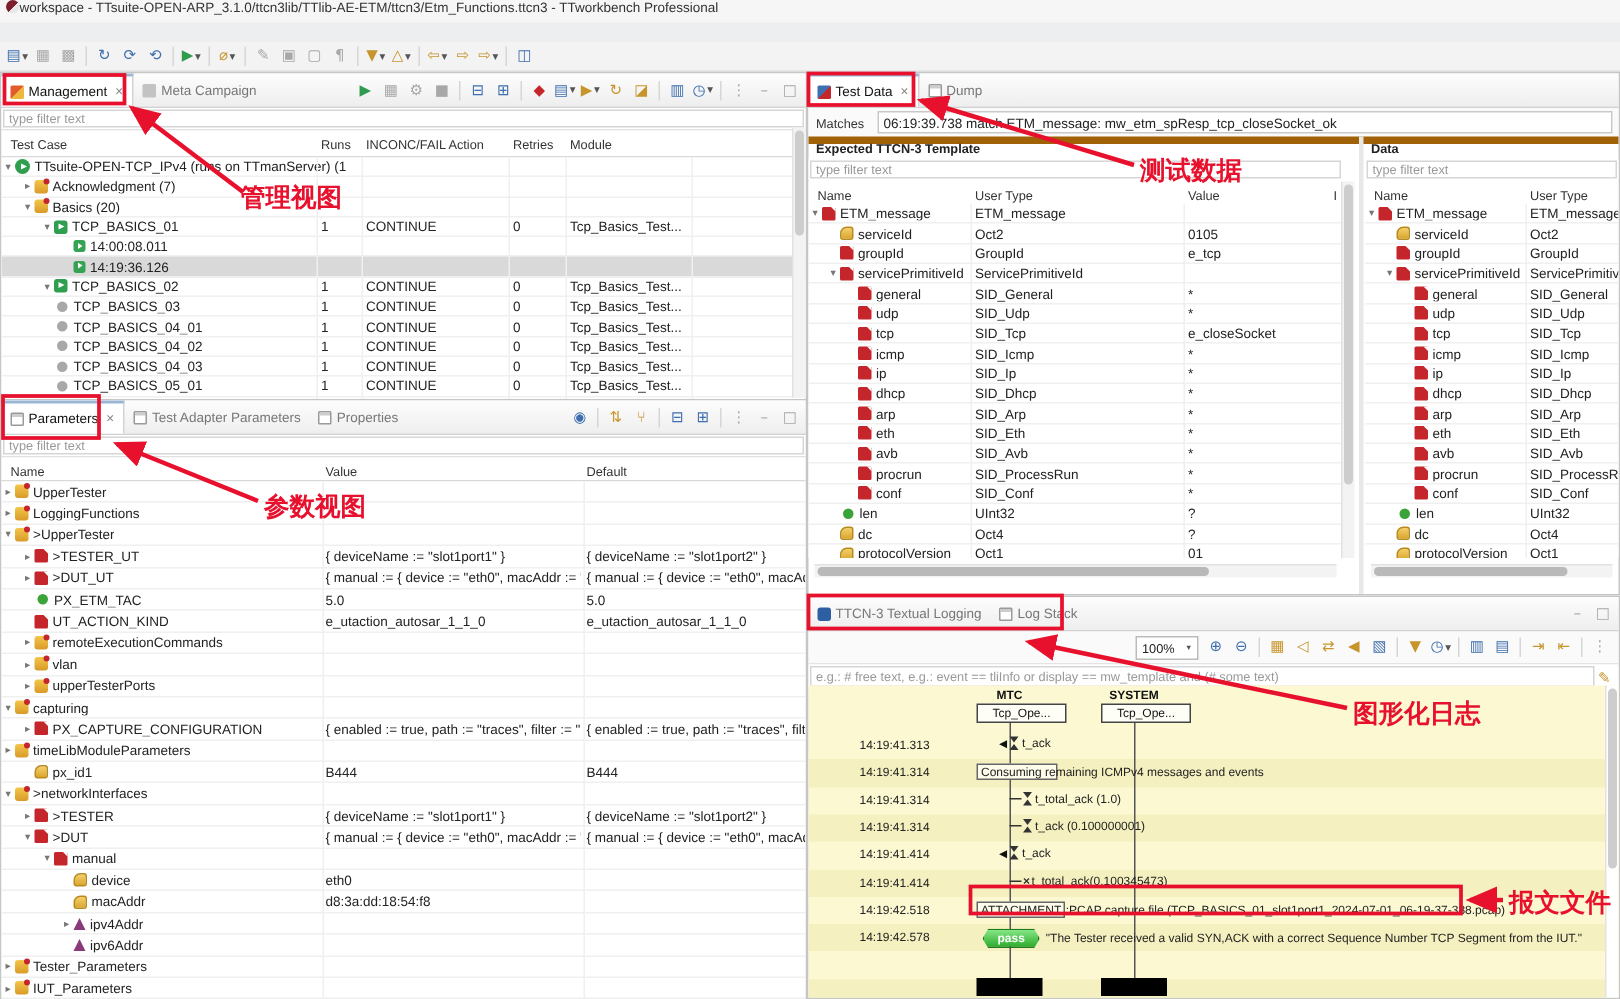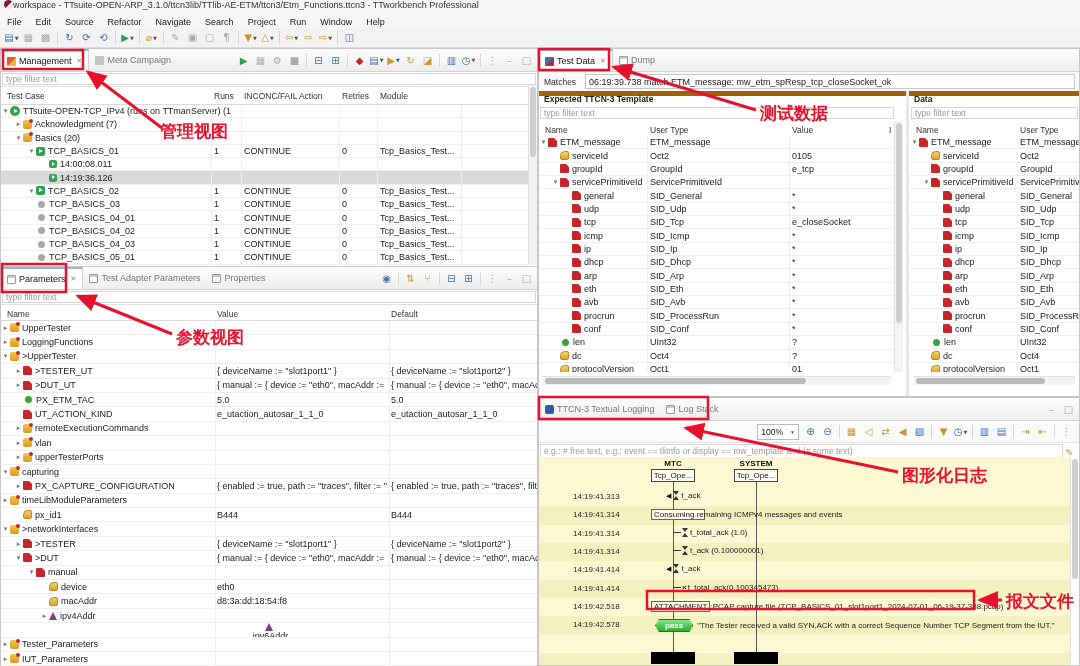--- a/index.html
+++ b/index.html
@@ -59,21 +59,21 @@
   .vthumb{position:absolute;left:1px;right:1px;background:#cdcdcd;border-radius:3px}
   .hscroll{position:absolute;height:8px;background:#f3f3f3;border-top:1px solid #e2e2e2}
   .hthumb{position:absolute;top:1px;bottom:1px;background:#b9b9b9;border-radius:3px}
   .sectitle{position:absolute;font-size:8.5px;color:#333}
   
   #seq{position:absolute;left:0;right:0;top:59px;bottom:0;background:#fbf8d2;overflow:hidden}
   .stripe{position:absolute;left:0;right:8px;height:18.3px}
   .stripe.alt{background:#f4f0bf}
   .lifeline{position:absolute;width:1px;background:#555}
   .llrole{position:absolute;width:60px;text-align:center;font-weight:bold;font-size:8px;color:#111}
-  .llbox{position:absolute;width:44px;height:13px;background:#fffef6;border:1.5px solid #444;display:flex;align-items:center;justify-content:center;font-size:8px;color:#111;box-sizing:border-box}
+  .llbox{position:absolute;width:60px;height:13px;background:#fffef6;border:1.5px solid #444;display:flex;align-items:center;justify-content:center;font-size:8px;color:#111;box-sizing:border-box}
   .evtime{position:absolute;font-size:8px;color:#222}
   .ev{position:absolute;display:flex;align-items:center;font-size:8px;color:#222;white-space:nowrap}
   .hg{width:7px;height:9px;position:relative;flex:none;margin:0 1px}
   .hg::before{content:"";position:absolute;top:0;left:0;border-left:3.5px solid transparent;border-right:3.5px solid transparent;border-top:4.5px solid #333}
   .hg::after{content:"";position:absolute;bottom:0;left:0;border-left:3.5px solid transparent;border-right:3.5px solid transparent;border-bottom:4.5px solid #333}
   .tline{width:8px;height:1px;background:#333;flex:none}
   .tarrow{color:#111;font-family:"DejaVu Sans",sans-serif;font-size:7px;margin-right:1px}
   .xmark{font-weight:bold;color:#333;margin:0 1px}
   .notebox,.attbadge{border:1px solid #666;background:#fdfbe9;padding:0 2px;height:11px;display:flex;align-items:center;box-sizing:border-box}
   .notebox{width:54px;overflow:visible}
@@ -84,32 +84,20 @@
   #annot text{font-family:"DejaVu Sans",sans-serif;font-weight:bold;fill:#e8112d}
 </style>
 </head>
 <body>
 
 <div id="app">
   <div class="titlebar">
     <span class="appicon"></span>
     <span>workspace - TTsuite-OPEN-ARP_3.1.0/ttcn3lib/TTlib-AE-ETM/ttcn3/Etm_Functions.ttcn3 - TTworkbench Professional</span>
   </div>
-  <div class="menubar" id="menubar">
-      <span class="menu-item">File</span>
-      <span class="menu-item">Edit</span>
-      <span class="menu-item">Source</span>
-      <span class="menu-item">Refactor</span>
-      <span class="menu-item">Navigate</span>
-      <span class="menu-item">Search</span>
-      <span class="menu-item">Project</span>
-      <span class="menu-item">Run</span>
-      <span class="menu-item">Window</span>
-      <span class="menu-item">Help</span>
-    </div>
   <div class="maintoolbar" id="maintoolbar">
       <span class="tbi c">▤<span class="dd">▼</span></span>
       <span class="tbi g">▦</span>
       <span class="tbi g">▩</span>
       <span class="tsep"></span>
       <span class="tbi c">↻</span>
       <span class="tbi c">⟳</span>
       <span class="tbi c">⟲</span>
       <span class="tsep"></span>
       <span class="tbi green">▶<span class="dd">▼</span></span>
@@ -506,21 +494,21 @@
           <span class="cell" style="left: 390px; width: 146px;"></span>
         </div>
         <div class="trow" style="height: 13.4px;">
           <span style="width: 39px; flex: 0 0 auto;"></span>
           <span class="chev">▸</span>
           <span class="i tri"></span>
           <span class="lbl">ipv4Addr</span>
           <span class="cell" style="left: 216px; width: 170px;"></span>
           <span class="cell" style="left: 390px; width: 146px;"></span>
         </div>
-        <div class="trow" style="height: 13.4px; flex-direction: column;">
+        <div class="trow" style="height: 13.4px;">
           <span style="width: 39px; flex: 0 0 auto;"></span>
           <span class="chev"></span>
           <span class="i tri"></span>
           <span class="lbl">ipv6Addr</span>
           <span class="cell" style="left: 216px; width: 170px;"></span>
           <span class="cell" style="left: 390px; width: 146px;"></span>
         </div>
         <div class="trow" style="height: 13.4px;">
           <span style="width: 0px; flex: 0 0 auto;"></span>
           <span class="chev">▸</span>

